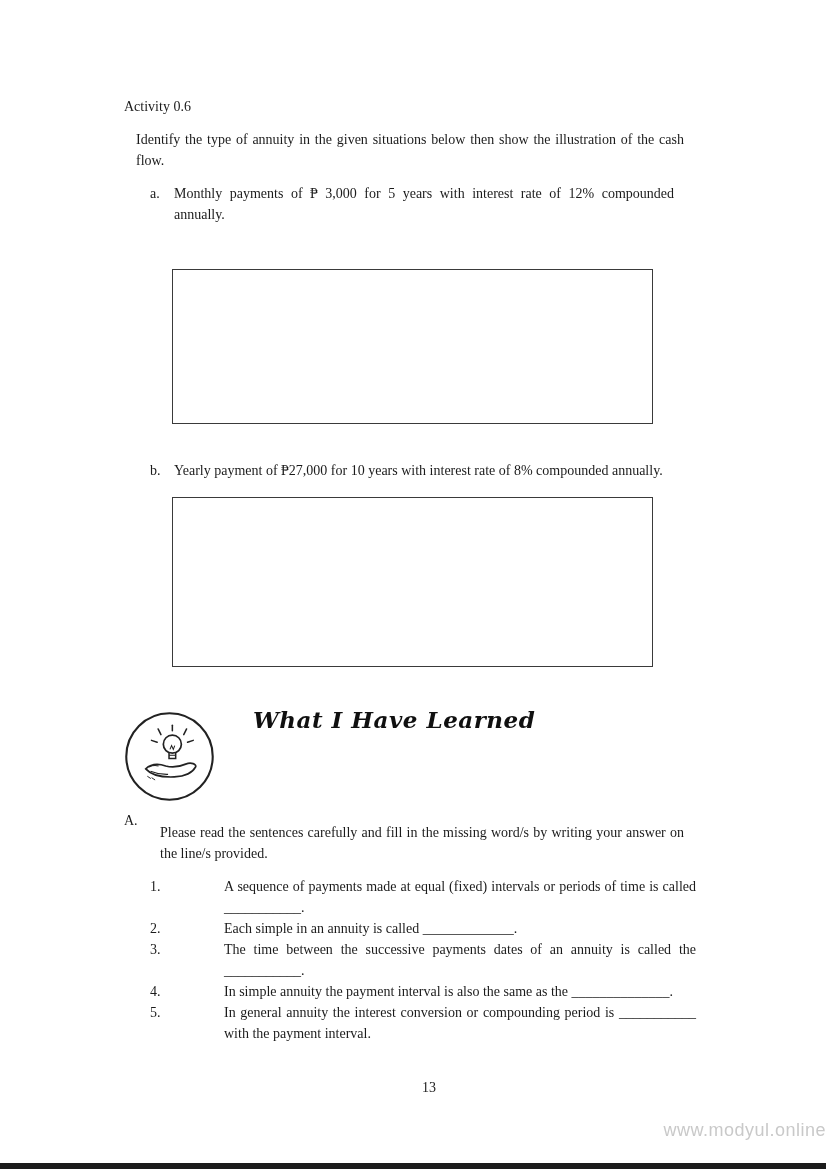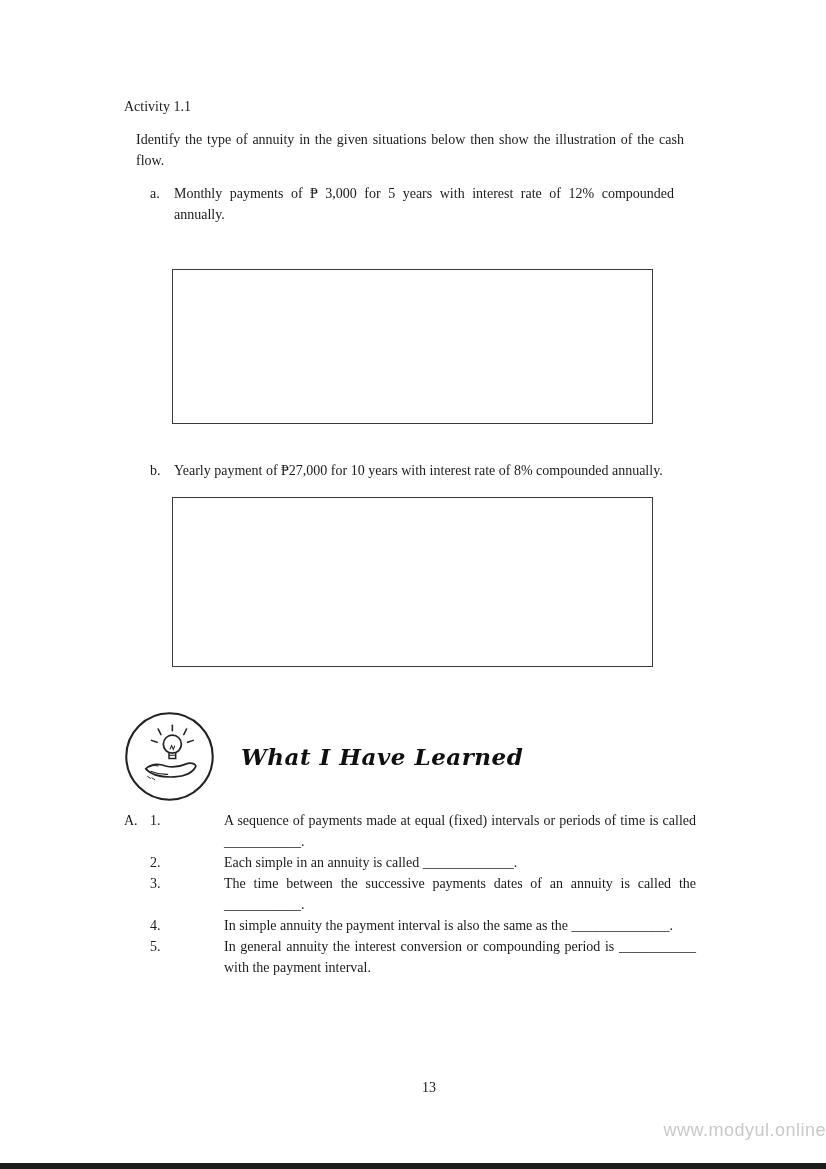--- a/index.html
+++ b/index.html
@@ -28,22 +28,22 @@
   .answer-box {
     width: 479px;
     margin-left: 48px;
     border: 1.5px solid #3a3a3a;
     background: #ffffff;
   }
   .box-a { height: 153px; margin-top: 44px; margin-bottom: 36px; }
   .box-b { height: 168px; margin-top: 16px; }
   .learned-header {
     display: flex;
-    align-items: center;
-    gap: 24px;
+    align-items: flex-start;
+    gap: 36px;
     margin-top: 42px;
     margin-left: -2px;
   }
   .learned-heading {
     margin: 0;
     font-family: "DejaVu Serif", serif;
     font-style: italic;
     font-weight: bold;
     font-size: 23px;
     letter-spacing: 0.5px;
@@ -82,21 +82,21 @@
     background: #1c1c1c;
   }
   .icon-wrap { flex: none; width: 95px; height: 95px; }
 </style>
 </head>
 <body>
 
 <div class="page">
   <div class="content">
 
-    <p class="title">Activity 1.1</p>
+    <p class="title">Activity 0.6</p>
     <p class="para">Identify the type of annuity in the given situations below then show the illustration of the cash flow.</p>
 
     <div class="abc-item">
       <span class="abc-label">a.</span>
       <span class="abc-text">Monthly payments of ₱ 3,000 for 5 years with interest rate of 12% compounded annually.</span>
     </div>
 
     <div class="answer-box box-a"></div>
 
     <div class="abc-item">
@@ -129,20 +129,21 @@
             <line x1="31.5" y1="72.5" x2="34.5" y2="74.5"></line>
           </g>
         </svg>
       </span>
       <h1 class="learned-heading">What I Have Learned</h1>
     </div>
 
     <div class="sec-a">
       <span class="sec-label">A.</span>
       <div class="sec-body">
+        <p class="para">Please read the sentences carefully and fill in the missing word/s by writing your answer on the line/s provided.</p>
 
         <div class="num-item">
           <span class="num-label">1.</span>
           <span class="num-text">A sequence of payments made at equal (fixed) intervals or periods of time is called ___________.</span>
         </div>
         <div class="num-item">
           <span class="num-label">2.</span>
           <span class="num-text">Each simple in an annuity is called _____________.</span>
         </div>
         <div class="num-item">

